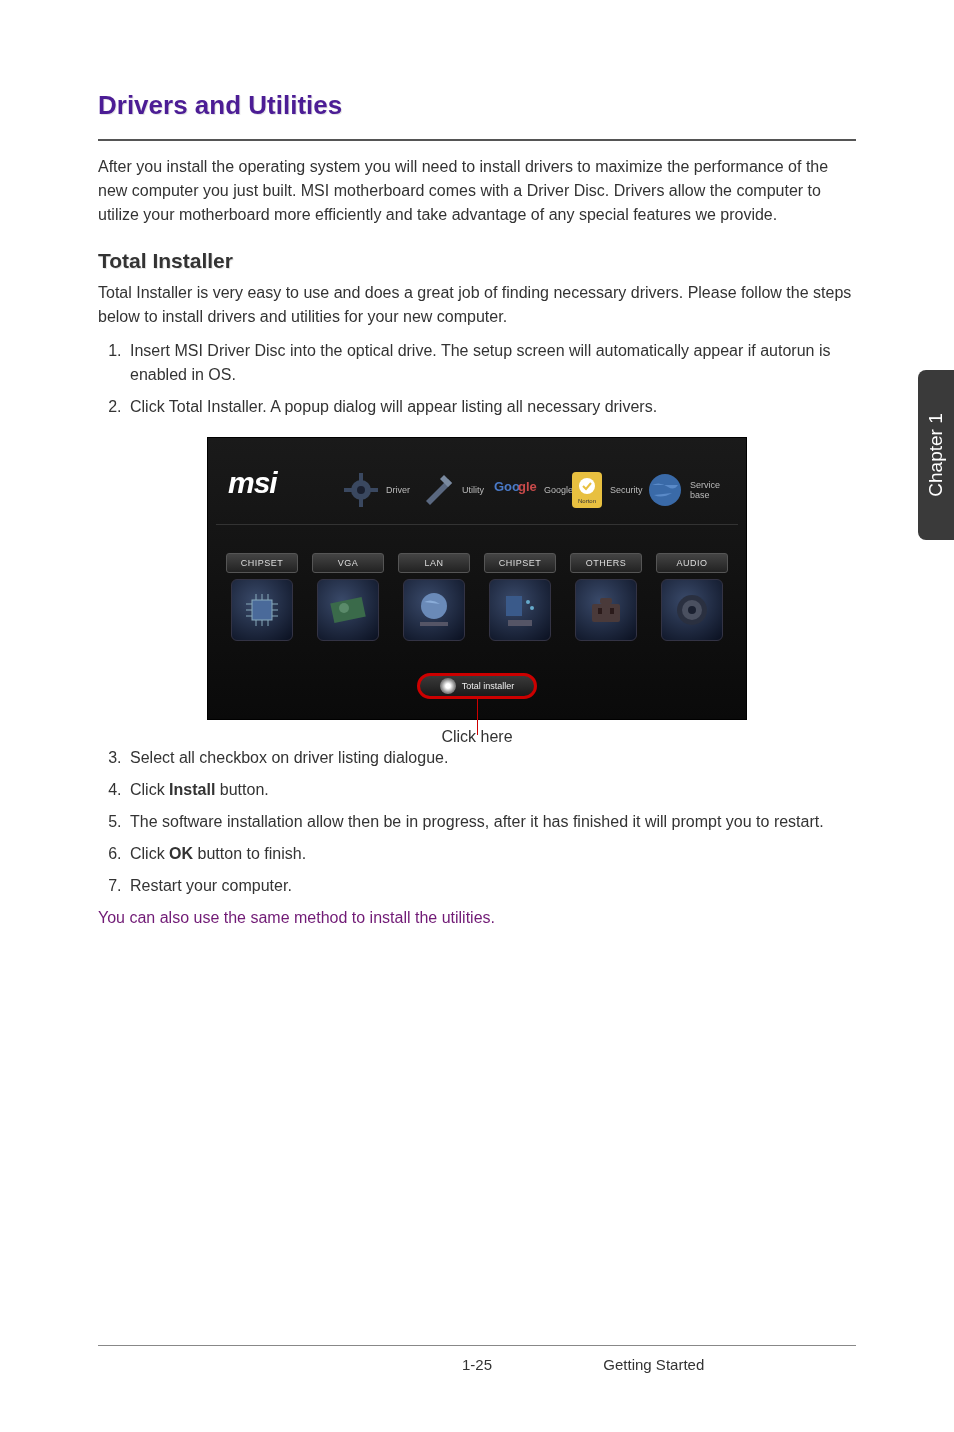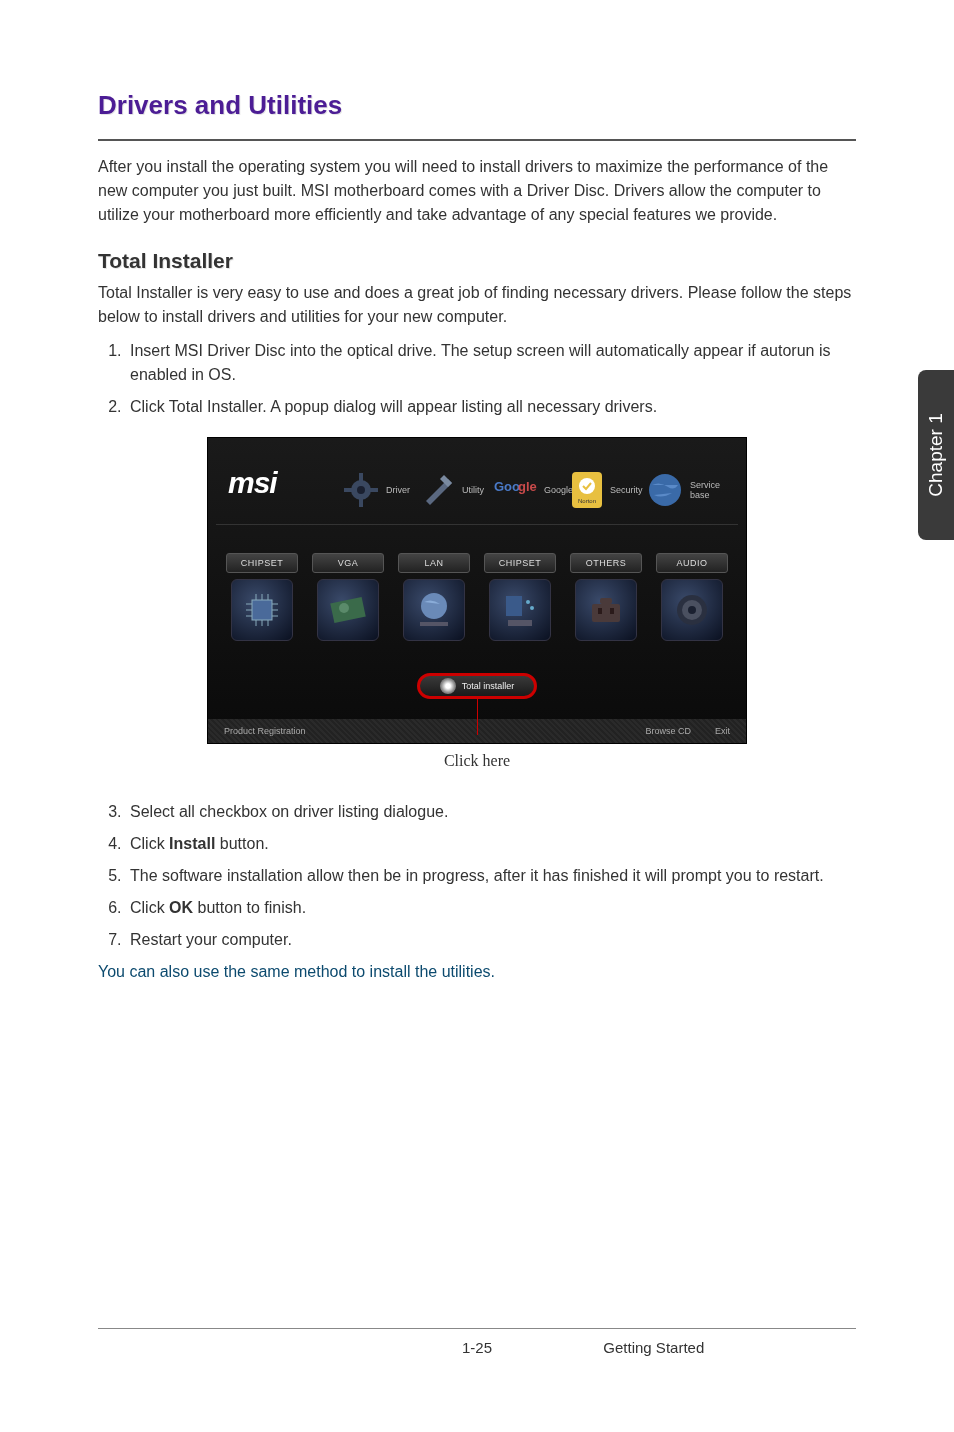--- a/index.html
+++ b/index.html
@@ -189,32 +189,30 @@
       left: 50%;
       top: 28px;
       width: 1px;
       height: 36px;
       background: #c00;
     }
     .click-here {
       text-align: center;
       font-size: 16px;
       color: #333;
-      margin-bottom: 30px;
-      font-family: Liberation Serif, serif;
     }
     .closing-text {
       font-size: 16px;
       line-height: 1.5;
-      color: #0c4a6e;
+      color: #701a75;
       margin-top: 6px;
     }
     .footer {
       position: absolute;
-      bottom: 76px;
+      bottom: 59px;
       left: 98px;
       right: 98px;
     }
     .footer-divider {
       height: 1px;
       background: #888;
       margin-bottom: 10px;
     }
     .footer-row {
       display: flex;
@@ -383,26 +381,20 @@
     </div>
 
     <div class="total-installer-row">
       <div class="total-installer-btn">
         <div class="ti-disc"></div>
         <div class="ti-label">Total installer</div>
       </div>
       <div class="callout-line"></div>
     </div>
 
-    <div class="bottom-bar">
-      <span style="margin-left:0">Product Registration</span>
-      <div class="spacer"></div>
-      <span>Browse CD</span>
-      <span>Exit</span>
-    </div>
   </div>
 
   <div class="click-here">Click here</div>
 
   <ol class="num-list" start="3">
     <li><span>Select all checkbox on driver listing dialogue.</span><span class="bold-inline"></span><span></span></li>
     <li><span>Click </span><span class="bold-inline">Install</span><span> button.</span></li>
     <li><span>The software installation allow then be in progress, after it has finished it will prompt you to restart.</span><span class="bold-inline"></span><span></span></li>
     <li><span>Click </span><span class="bold-inline">OK</span><span> button to finish.</span></li>
     <li><span>Restart your computer.</span><span class="bold-inline"></span><span></span></li>

